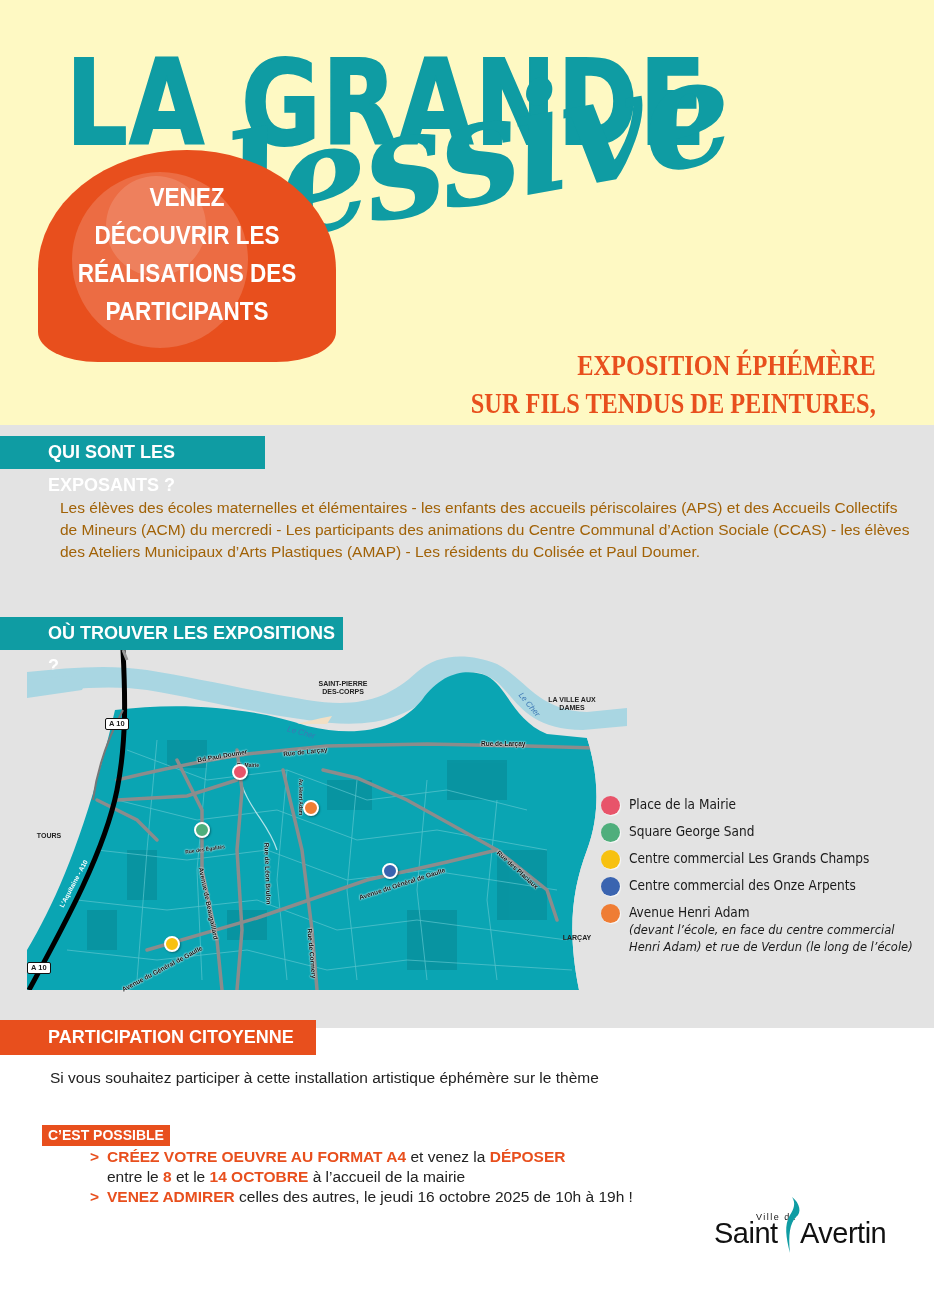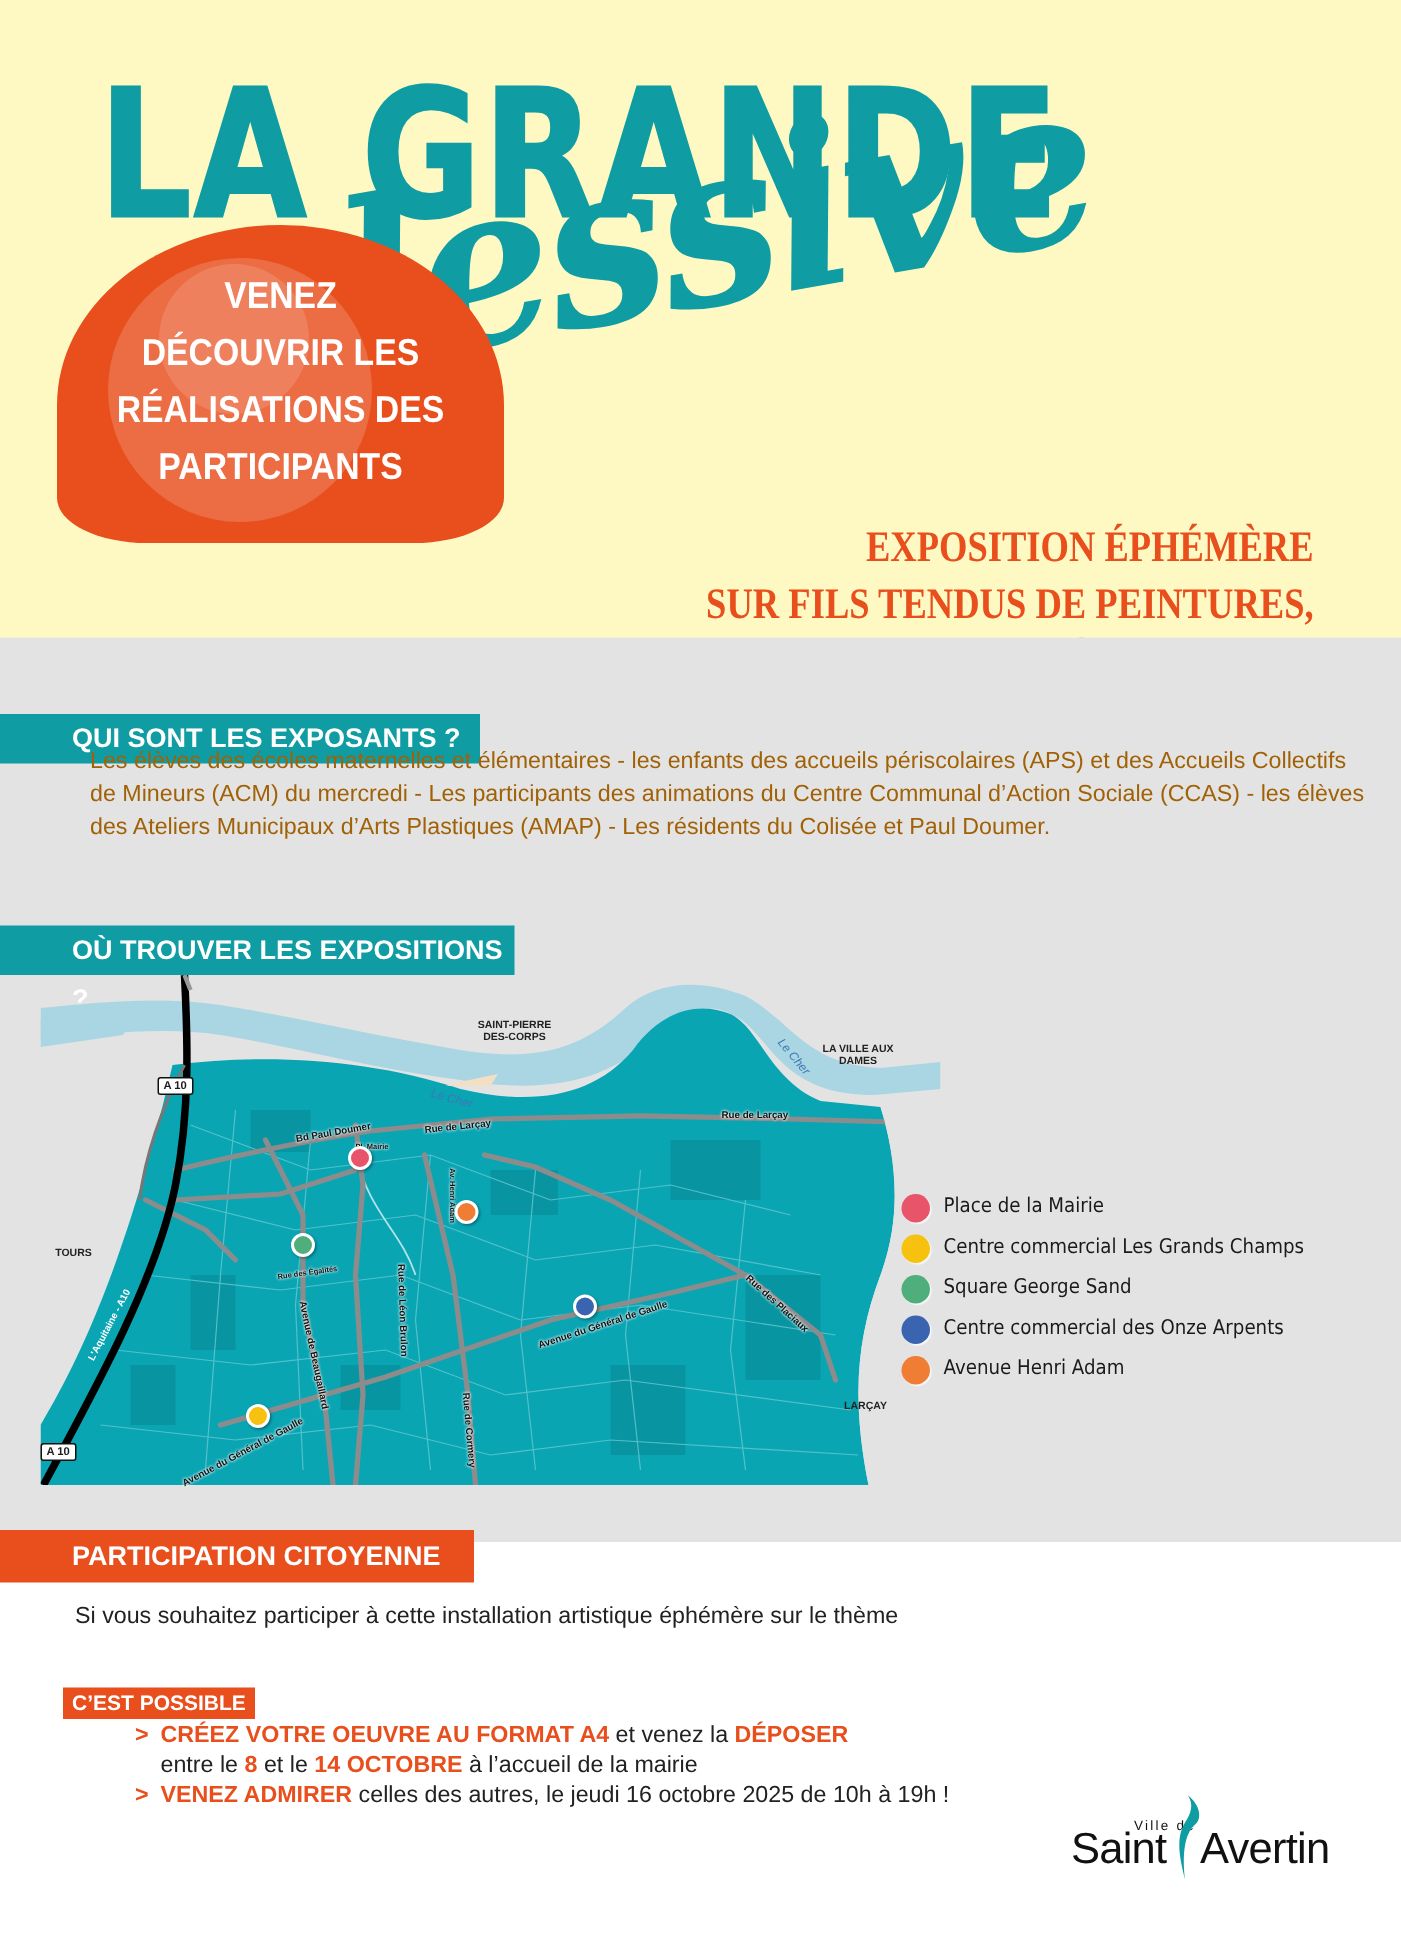--- a/index.html
+++ b/index.html
@@ -55,21 +55,21 @@
   .grey { position: absolute; left: 0; top: 425px; width: 934px; height: 603px; background: #e3e3e3; }
   .section-tab {
     position: absolute; left: 0; height: 33px;
     color: #fff; font-weight: bold; font-size: 18px; line-height: 33px;
     padding-left: 48px;
     font-family: "Liberation Sans", sans-serif;
   }
   .section-tab.teal { background: #0f9ca3; }
   .section-tab.orange { background: #e84f1d; }
   .section-tab span { display: inline-block; }
-  .tab-exposants { top: 476px; width: 320px; }
+  .tab-exposants { top: 436px; width: 265px; }
   .tab-ou { top: 617px; width: 343px; }
   .exposants-text {
     position: absolute; left: 60px; top: 497px; width: 850px;
     font-size: 15.5px; line-height: 22px; color: #a16207;
     font-family: "Liberation Sans", sans-serif;
   }
 
   
   .map { position: absolute; left: 27px; top: 650px; width: 600px; height: 340px; }
   .map svg { width: 100%; height: 100%; display: block; }
@@ -251,34 +251,35 @@
   <div class="pin" style="left:355px;top:213px;background:#3a64b0;"></div>
   <div class="pin" style="left:137px;top:286px;background:#f7c10f;"></div>
 </div>
 
 <div class="legend">
   <div class="legend-item">
     <div class="legend-dot" style="background:#e8546a;"></div>
     <div class="legend-label"><span>Place de la Mairie</span></div>
   </div>
   <div class="legend-item">
+    <div class="legend-dot" style="background:#4fae7c;"></div>
+    <div class="legend-label"><span>Square George Sand</span></div>
+  </div>
+  <div class="legend-item">
     <div class="legend-dot" style="background:#f7c10f;"></div>
     <div class="legend-label"><span>Centre commercial Les Grands Champs</span></div>
   </div>
   <div class="legend-item">
-    <div class="legend-dot" style="background:#4fae7c;"></div>
-    <div class="legend-label"><span>Square George Sand</span></div>
-  </div>
-  <div class="legend-item">
     <div class="legend-dot" style="background:#3a64b0;"></div>
     <div class="legend-label"><span>Centre commercial des Onze Arpents</span></div>
   </div>
   <div class="legend-item">
     <div class="legend-dot" style="background:#ef7d34;"></div>
     <div class="legend-label"><span>Avenue Henri Adam</span></div>
+    <div class="legend-note">(devant l’école, en face du centre commercial Henri Adam) et rue de Verdun (le long de l’école)</div>
   </div>
 </div>
 
 <div class="section-tab orange tab-participation">
   <span>PARTICIPATION CITOYENNE</span>
 </div>
 
 <div class="participation-text">
   <div>Si vous souhaitez participer à cette installation artistique éphémère sur le thème</div>
 </div>

